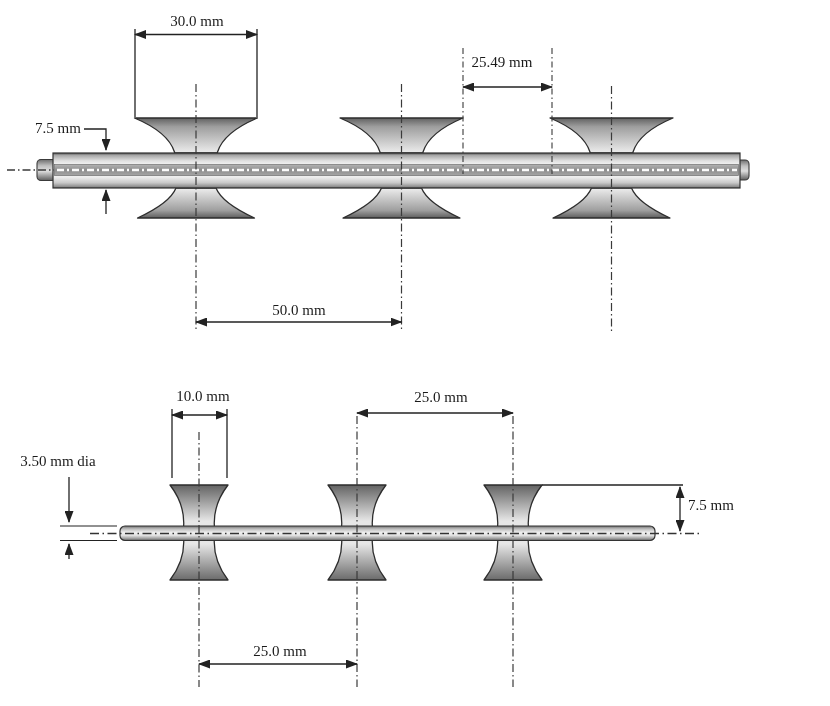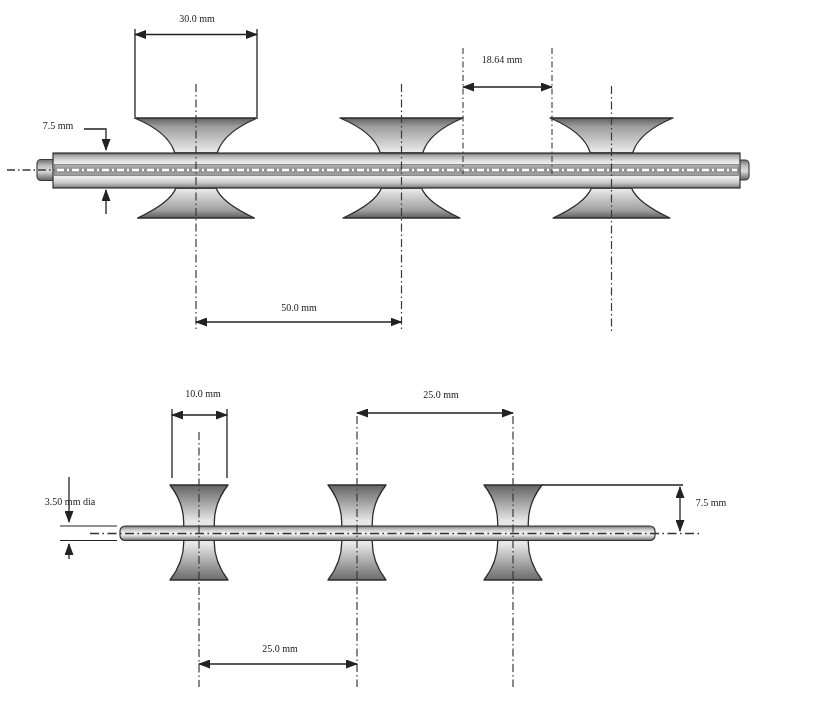--- a/index.html
+++ b/index.html
@@ -7,21 +7,21 @@
     position:relative;
     width:830px;
     height:706px;
     background:#ffffff;
     overflow:hidden;
     font-family:"Liberation Serif","DejaVu Serif",serif;
   }
   .stage svg{position:absolute;left:0;top:0;}
   .lbl{
     position:absolute;
-    font-size:10px;
+    font-size:15px;
     line-height:1.15;
     color:#1a1a1a;
     white-space:nowrap;
     transform:translateX(-50%);
   }
 </style>
 </head>
 <body>
 
 <div class="stage">
@@ -176,29 +176,29 @@
         <line x1="680" y1="487" x2="680" y2="531" marker-start="url(#arr)" marker-end="url(#arr)"></line>
       </g>
       <g>
         <line x1="199" y1="664" x2="357" y2="664" marker-start="url(#arr)" marker-end="url(#arr)"></line>
       </g>
     </g>
   </svg>
 
   <div class="lbl" style="left:197px;top:13px;">30.0 mm</div>
 
-  <div class="lbl" style="left:502px;top:54px;">18.64 mm</div>
+  <div class="lbl" style="left:502px;top:54px;">25.49 mm</div>
 
   <div class="lbl" style="left:58px;top:120px;">7.5 mm</div>
 
   <div class="lbl" style="left:299px;top:302px;">50.0 mm</div>
 
   <div class="lbl" style="left:203px;top:388px;">10.0 mm</div>
 
   <div class="lbl" style="left:441px;top:389px;">25.0 mm</div>
 
-  <div class="lbl" style="left:70px;top:453px;margin-top:43px;">3.50 mm dia</div>
+  <div class="lbl" style="left:58px;top:453px;">3.50 mm dia</div>
 
   <div class="lbl" style="left:711px;top:497px;">7.5 mm</div>
 
   <div class="lbl" style="left:280px;top:643px;">25.0 mm</div>
 
 </div>
 
 </body></html>

